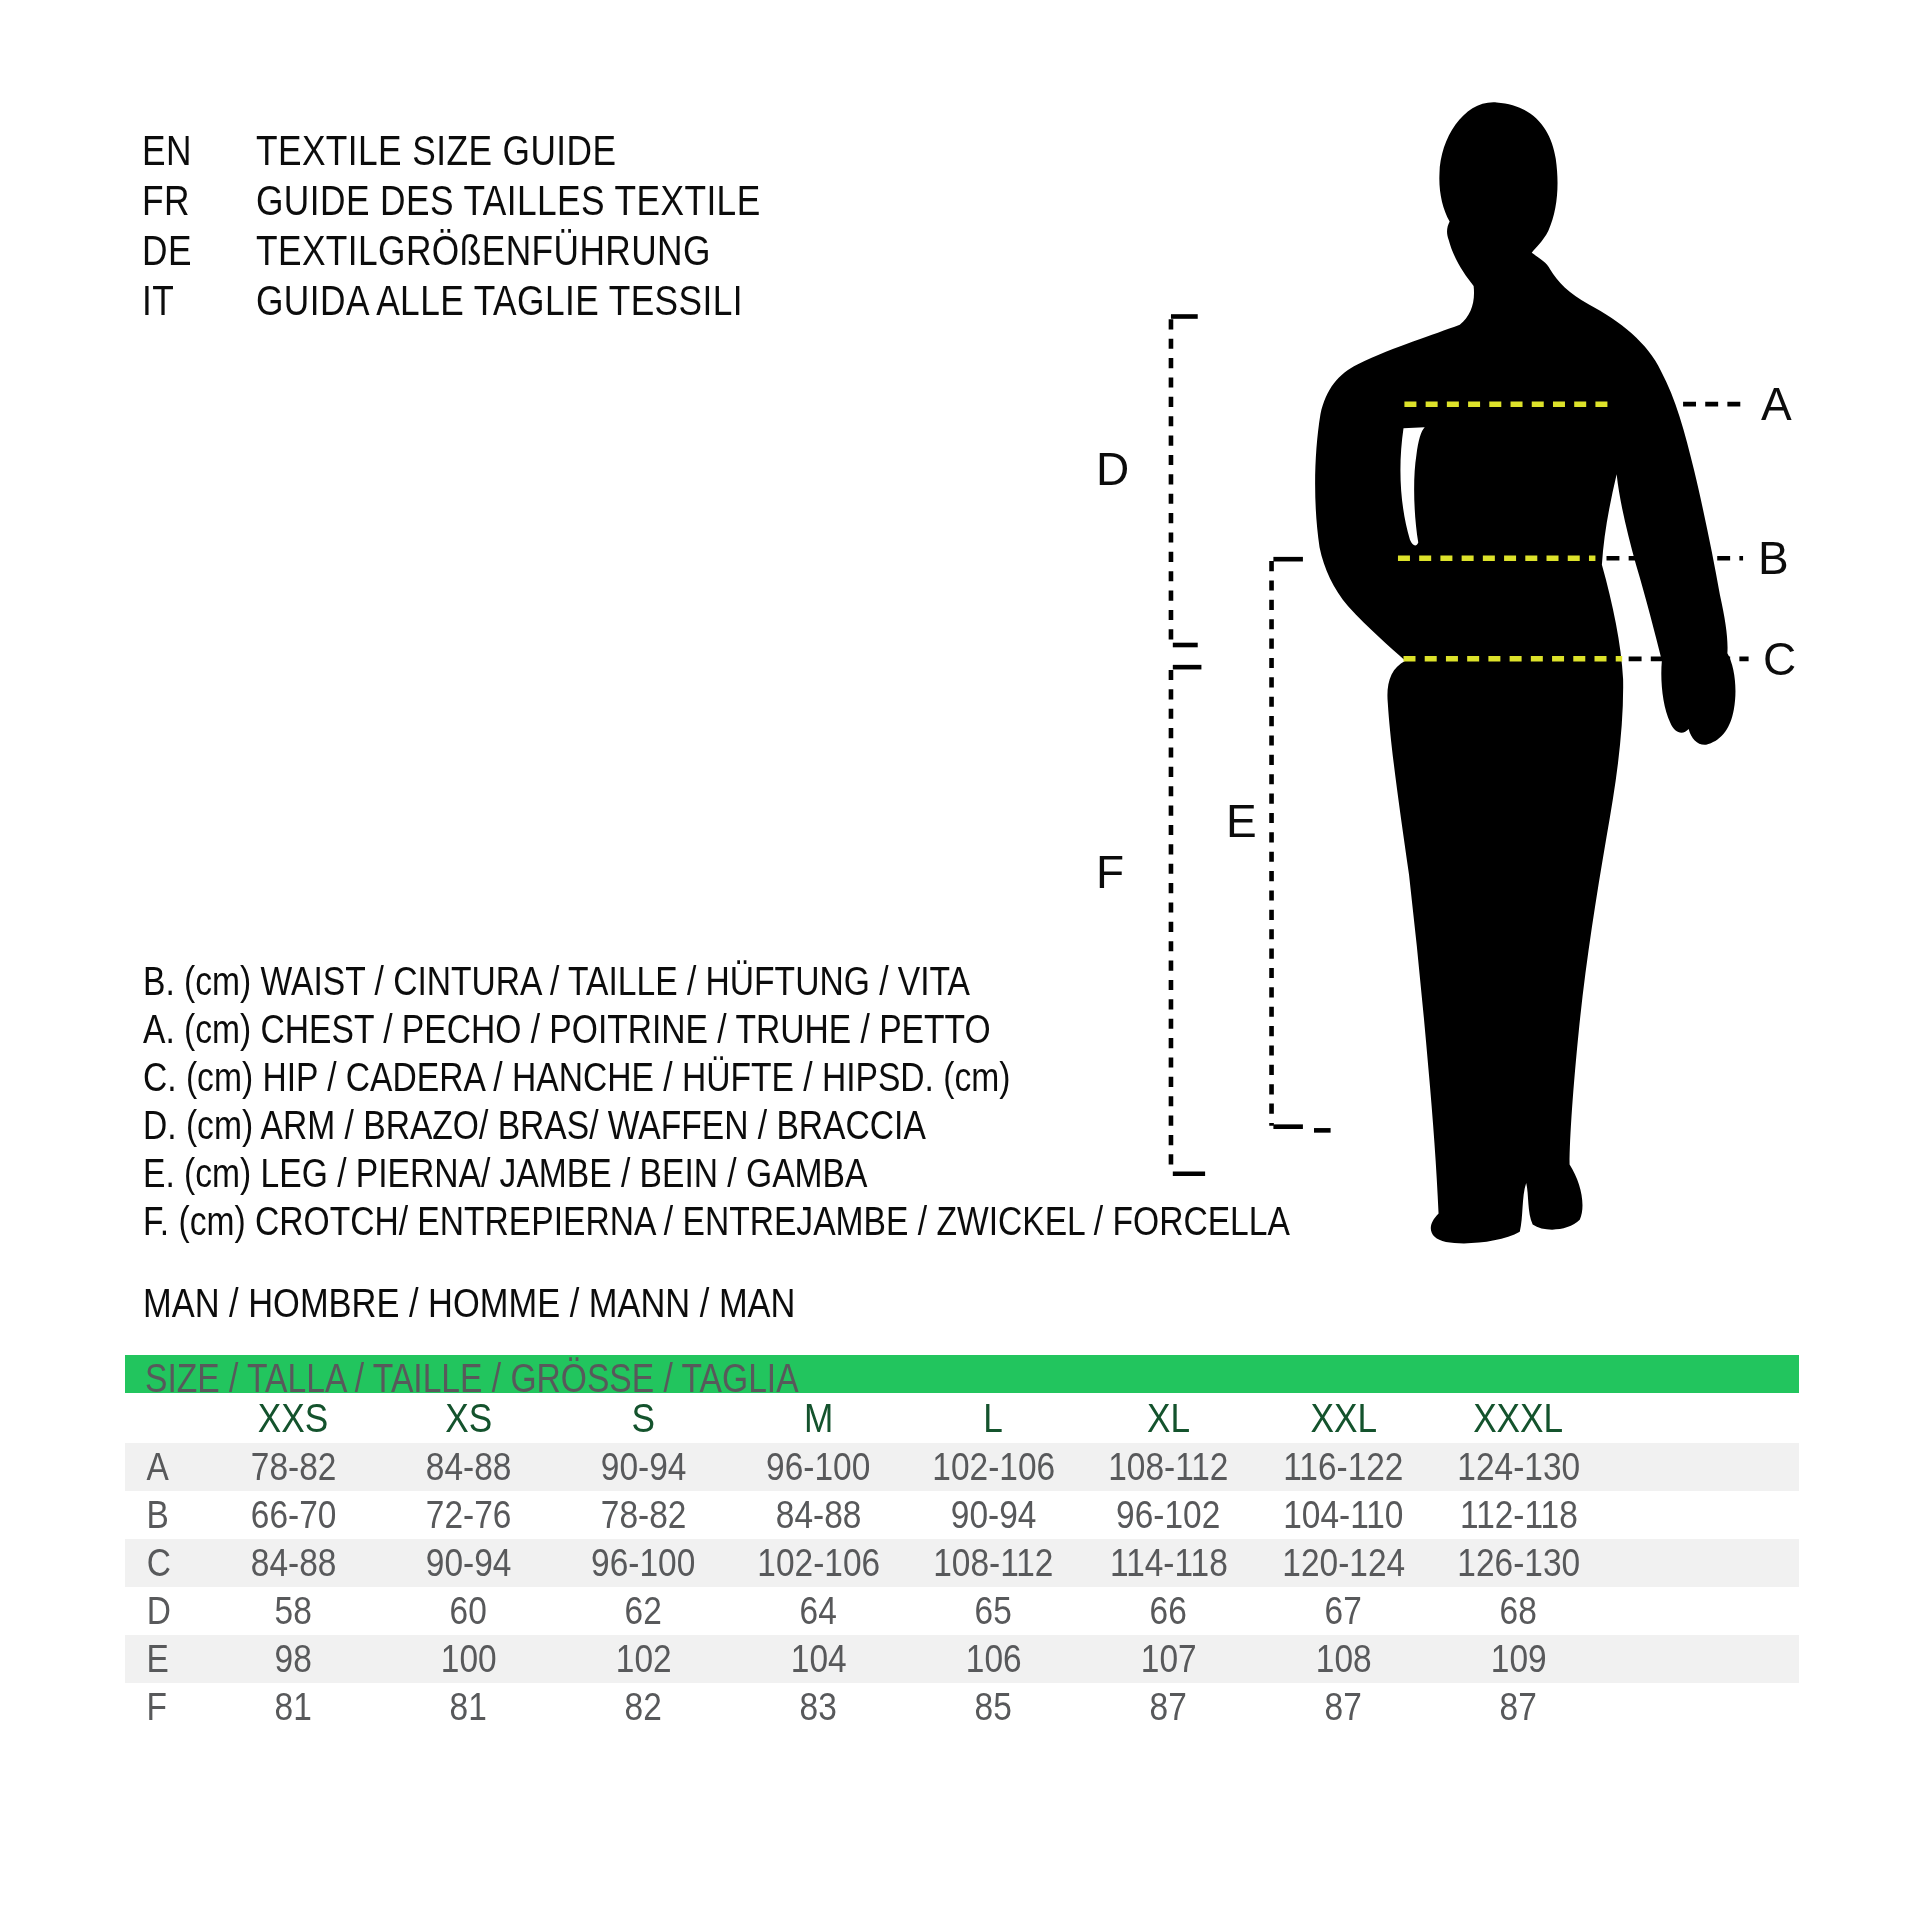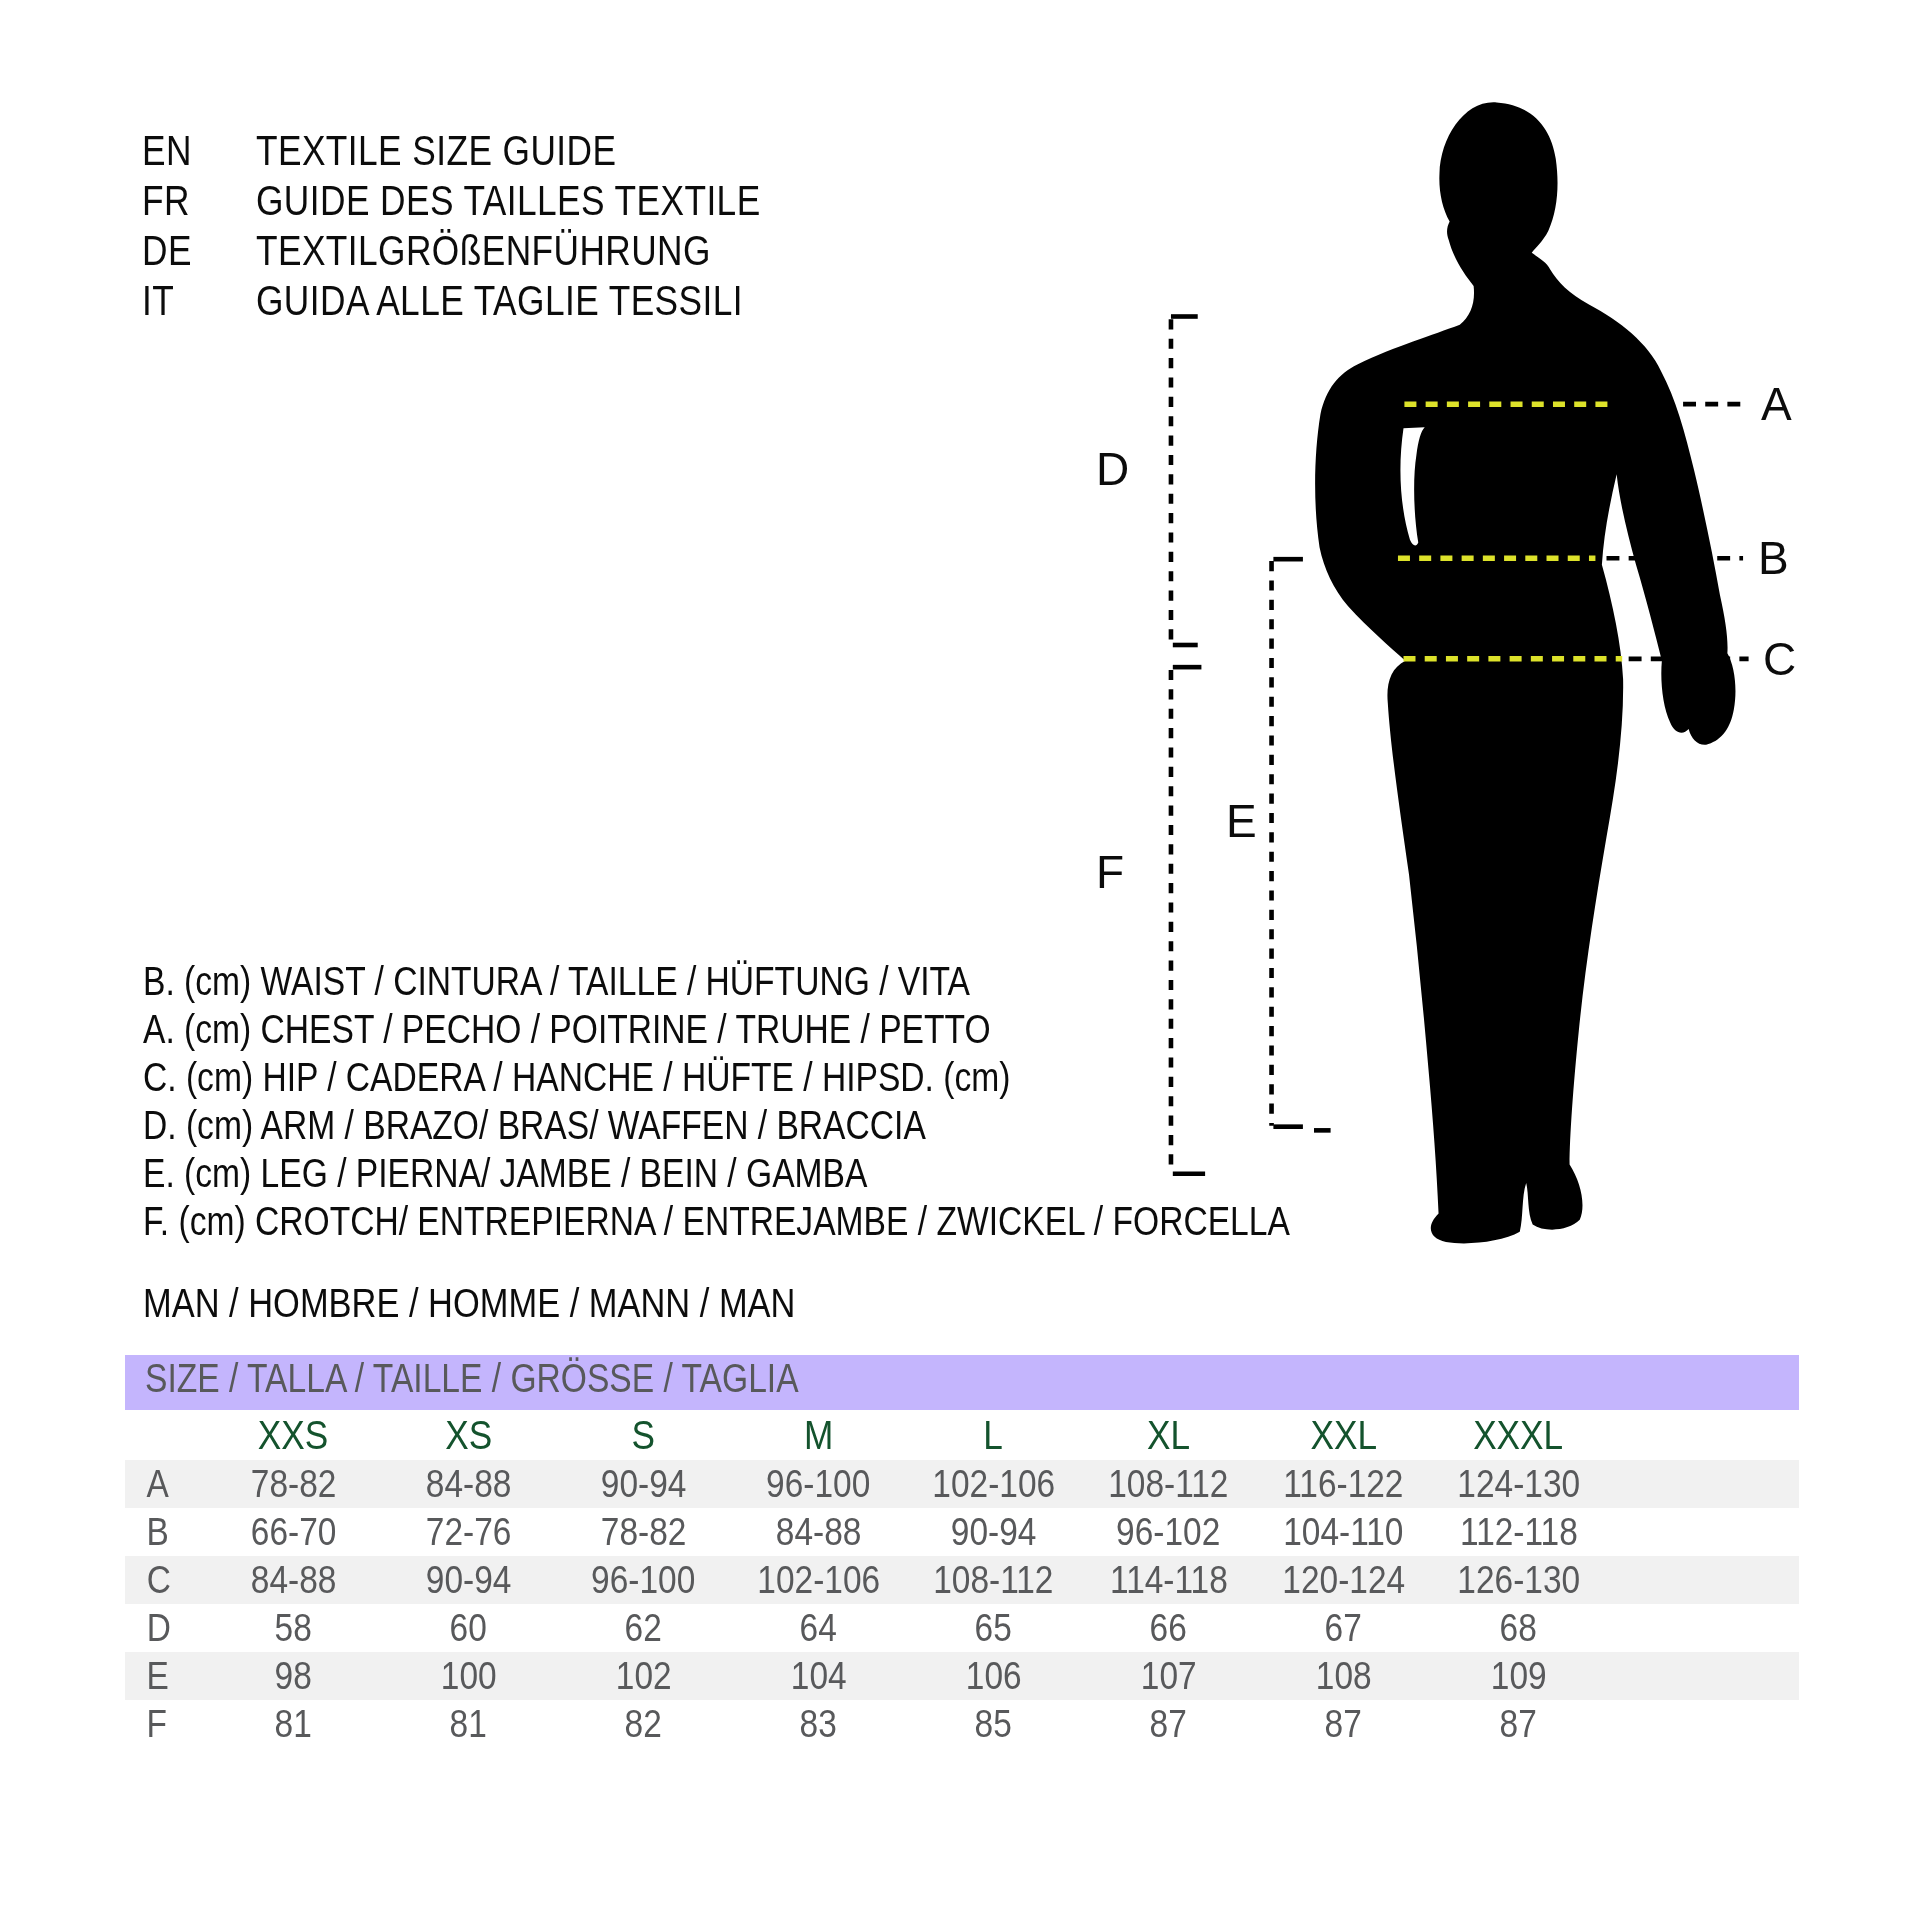--- a/index.html
+++ b/index.html
@@ -31,21 +31,21 @@
   
   .legend { position:absolute; left:143px; top:957px; }
   .legend-row { height:48px; line-height:48px; font-size:40px; }
 
   
   .man-line { position:absolute; left:143px; top:1279px; height:48px; line-height:48px; font-size:41px;text-align:center; }
 
   
   .table-wrap { position:absolute; left:125px; top:1355px; width:1674px; }
   .t-bar {
-    height:55px; line-height:47px; background:#c4b5fd; color:#58595b;
+    height:38px; line-height:47px; background:#22c55e; color:#58595b;
     font-size:40px; padding-left:20px;
   }
   .t-row {
     display:grid; grid-template-columns:81px repeat(8,175px) 1fr;
     align-items:center;
   }
   .t-head { height:50px; color:#14532d; font-size:40px; }
   .t-body-row { height:48px; color:#58595b; font-size:38px; }
   .t-body-row.band { background:#f1f1f1; }
   .t-cell  { text-align:center; }

